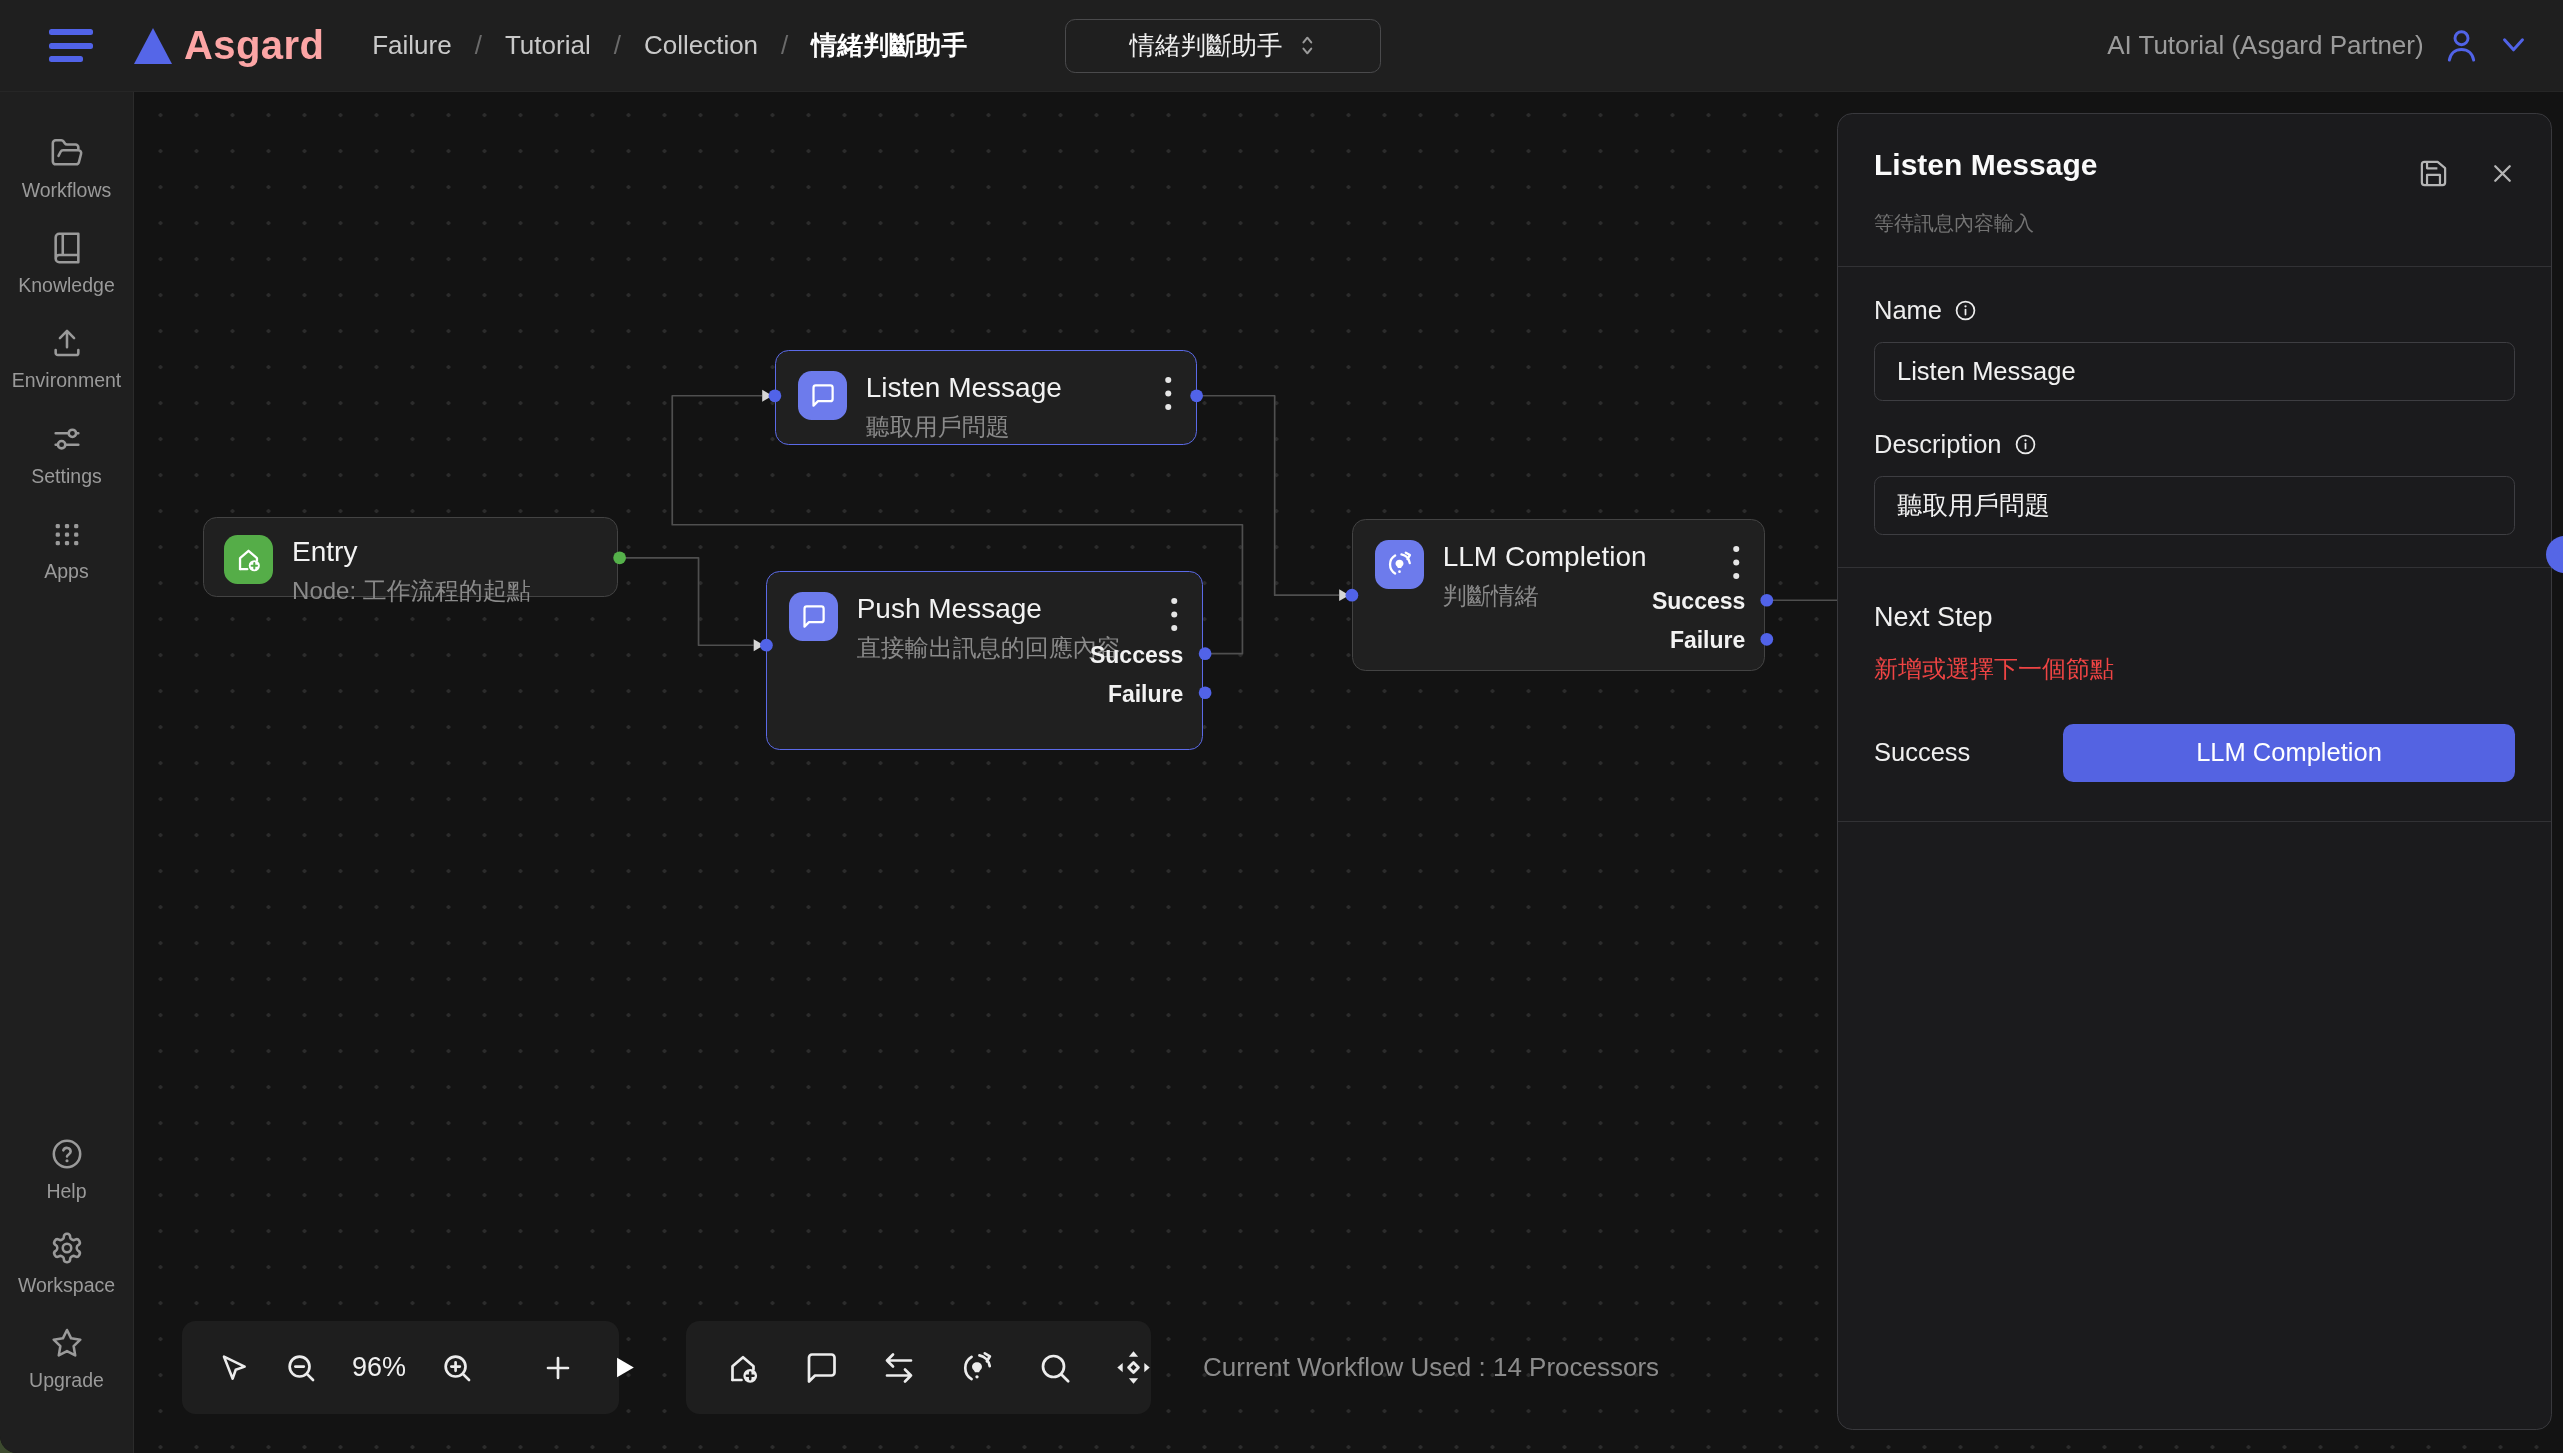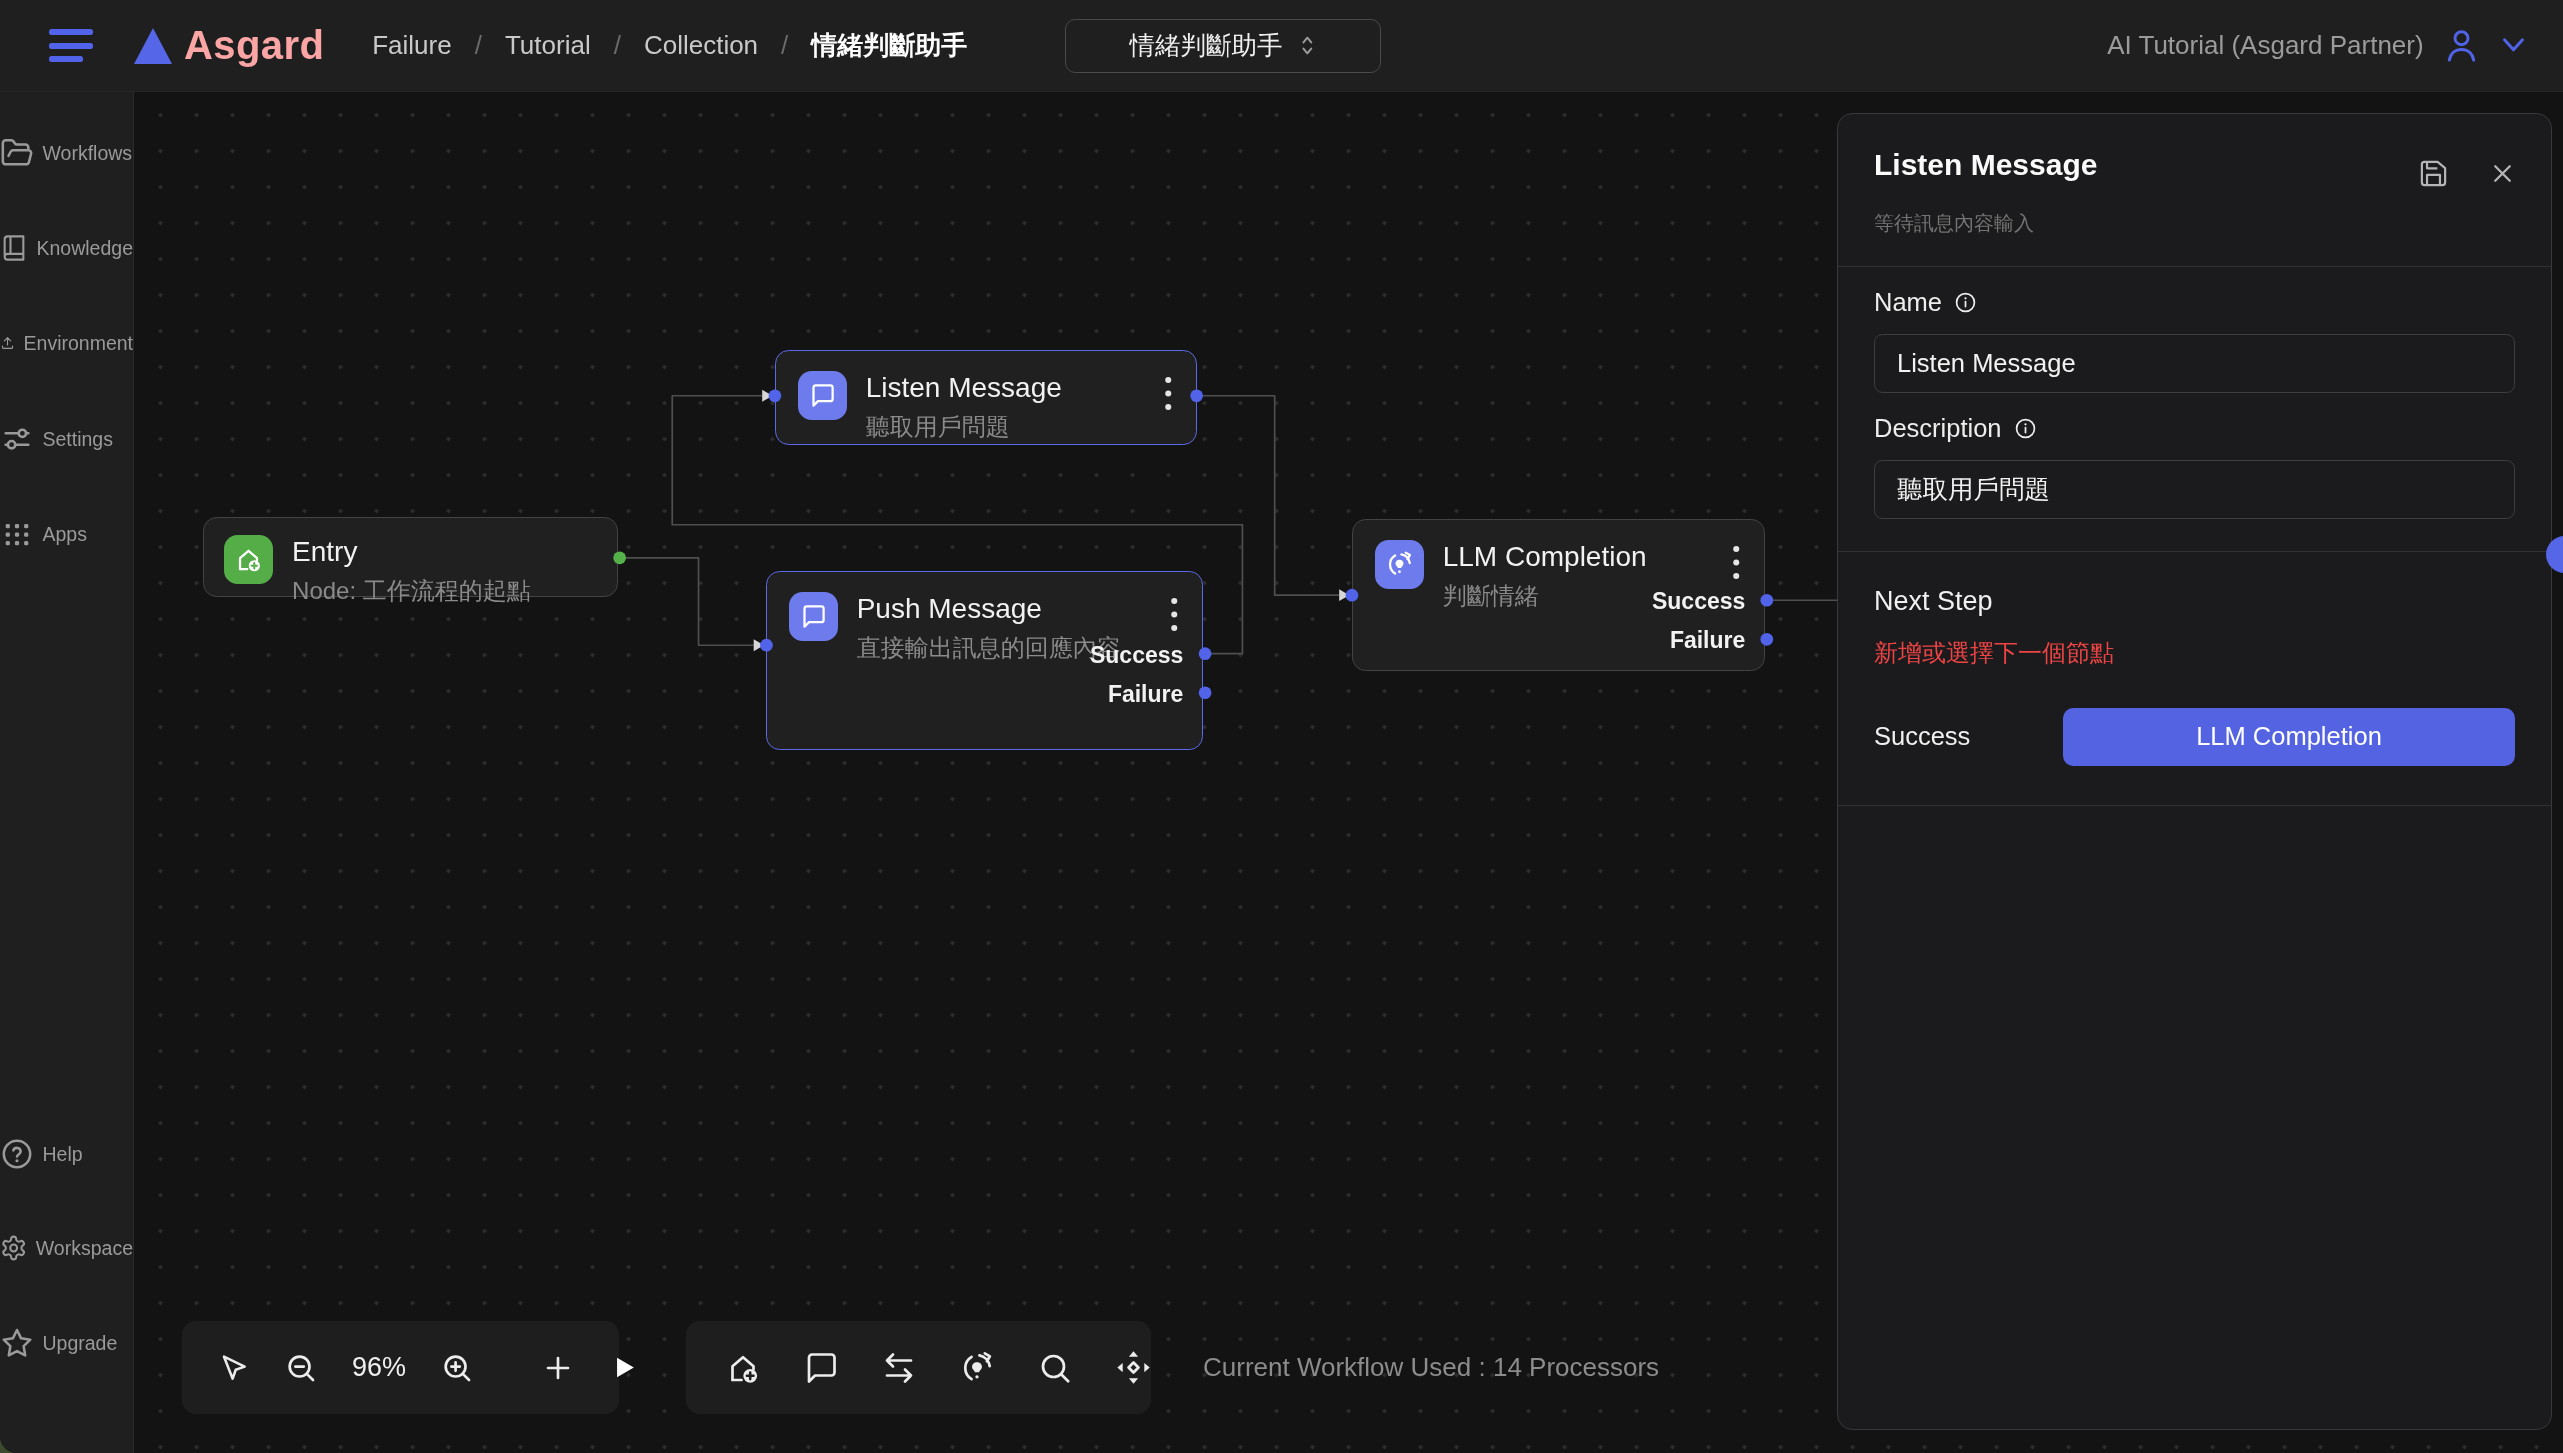--- a/index.html
+++ b/index.html
@@ -22,21 +22,21 @@
   .crumbs .current { color:#ffffff; font-weight:600; }
   .wf-select { position:absolute; left:1065px; top:18.7px; width:316px; height:54px;
                border:1.3px solid #4a4a4c; border-radius:10.2px; display:flex; align-items:center;
                justify-content:center; gap:15.3px; color:#f0f0f0; font-size:25.5px; cursor:pointer; }
   .account { margin-left:auto; margin-right:36px; display:flex; align-items:center; gap:18.7px; }
   .account .acct-label { font-size:26px; color:#9b9b9b; }
 
   
   .sidebar { position:absolute; left:0; top:92px; width:134px; bottom:0; background:#1f1f1f;
              border-right:0.8px solid #2b2b2b; z-index:9; }
-  .snav { position:absolute; left:0; width:100%; display:flex; flex-direction:row;
+  .snav { position:absolute; left:0; width:100%; display:flex; flex-direction:column;
           align-items:center; gap:8.5px; color:#9a9a9a; font-size:19.5px; cursor:pointer; }
 
   
   .canvas { position:absolute; left:134px; top:92px; right:0; bottom:0; background:#131313;
             background-image:radial-gradient(#2c2c2c 1.9px, transparent 2px);
             background-size:36px 36px; background-position:8.5px 5.1px; }
   .edges, .ports { position:absolute; left:0; top:0; pointer-events:none; }
   .edges { z-index:1; } .ports { z-index:4; }
 
   .node { position:absolute; background:#202020; border:1.7px solid #434343; border-radius:13.6px; z-index:3; }
@@ -64,21 +64,21 @@
   
   .panel { position:absolute; left:1703px; top:21px; width:715px; height:1317px; background:#1b1b1d;
            border:0.8px solid #39393d; border-radius:15.3px; z-index:6; }
   .p-head { position:relative; padding:34px 36px 29px; }
   .p-title { font-size:30px; font-weight:700; color:#fafafa; }
   .p-sub { font-size:20px; color:#737373; margin-top:28px; }
   .p-hicons { position:absolute; right:34px; top:44px; display:flex; gap:39px; }
   .divider { height:0.8px; background:#323235; }
   .p-fields { padding:0 36px; }
   .f-label { display:flex; align-items:center; gap:12px; font-size:25.5px; color:#ededed;
-             margin:21px 0 17px; }
+             margin:29px 0 17px; }
   .p-input { width:100%; height:59px; border:1.3px solid #3e3e42; border-radius:8.5px;
              background:transparent; color:#f2f2f2; font-size:25.5px; padding:0 22px;
              font-family:inherit; outline:none; }
   .ns-title { font-size:27px; color:#f0f0f0; margin-top:34px; }
   .ns-sub { font-size:24px; color:#ef4444; margin-top:20px; }
   .ns-row { margin-top:39px; display:flex; align-items:center; }
   .ns-row .ns-key { font-size:25.5px; color:#f0f0f0; }
   .ns-btn { margin-left:auto; width:452px; height:58px; border-radius:10.2px; background:#5463e2;
             color:#ffffff; font-size:25.5px; display:flex; align-items:center; justify-content:center;
             cursor:pointer; }

